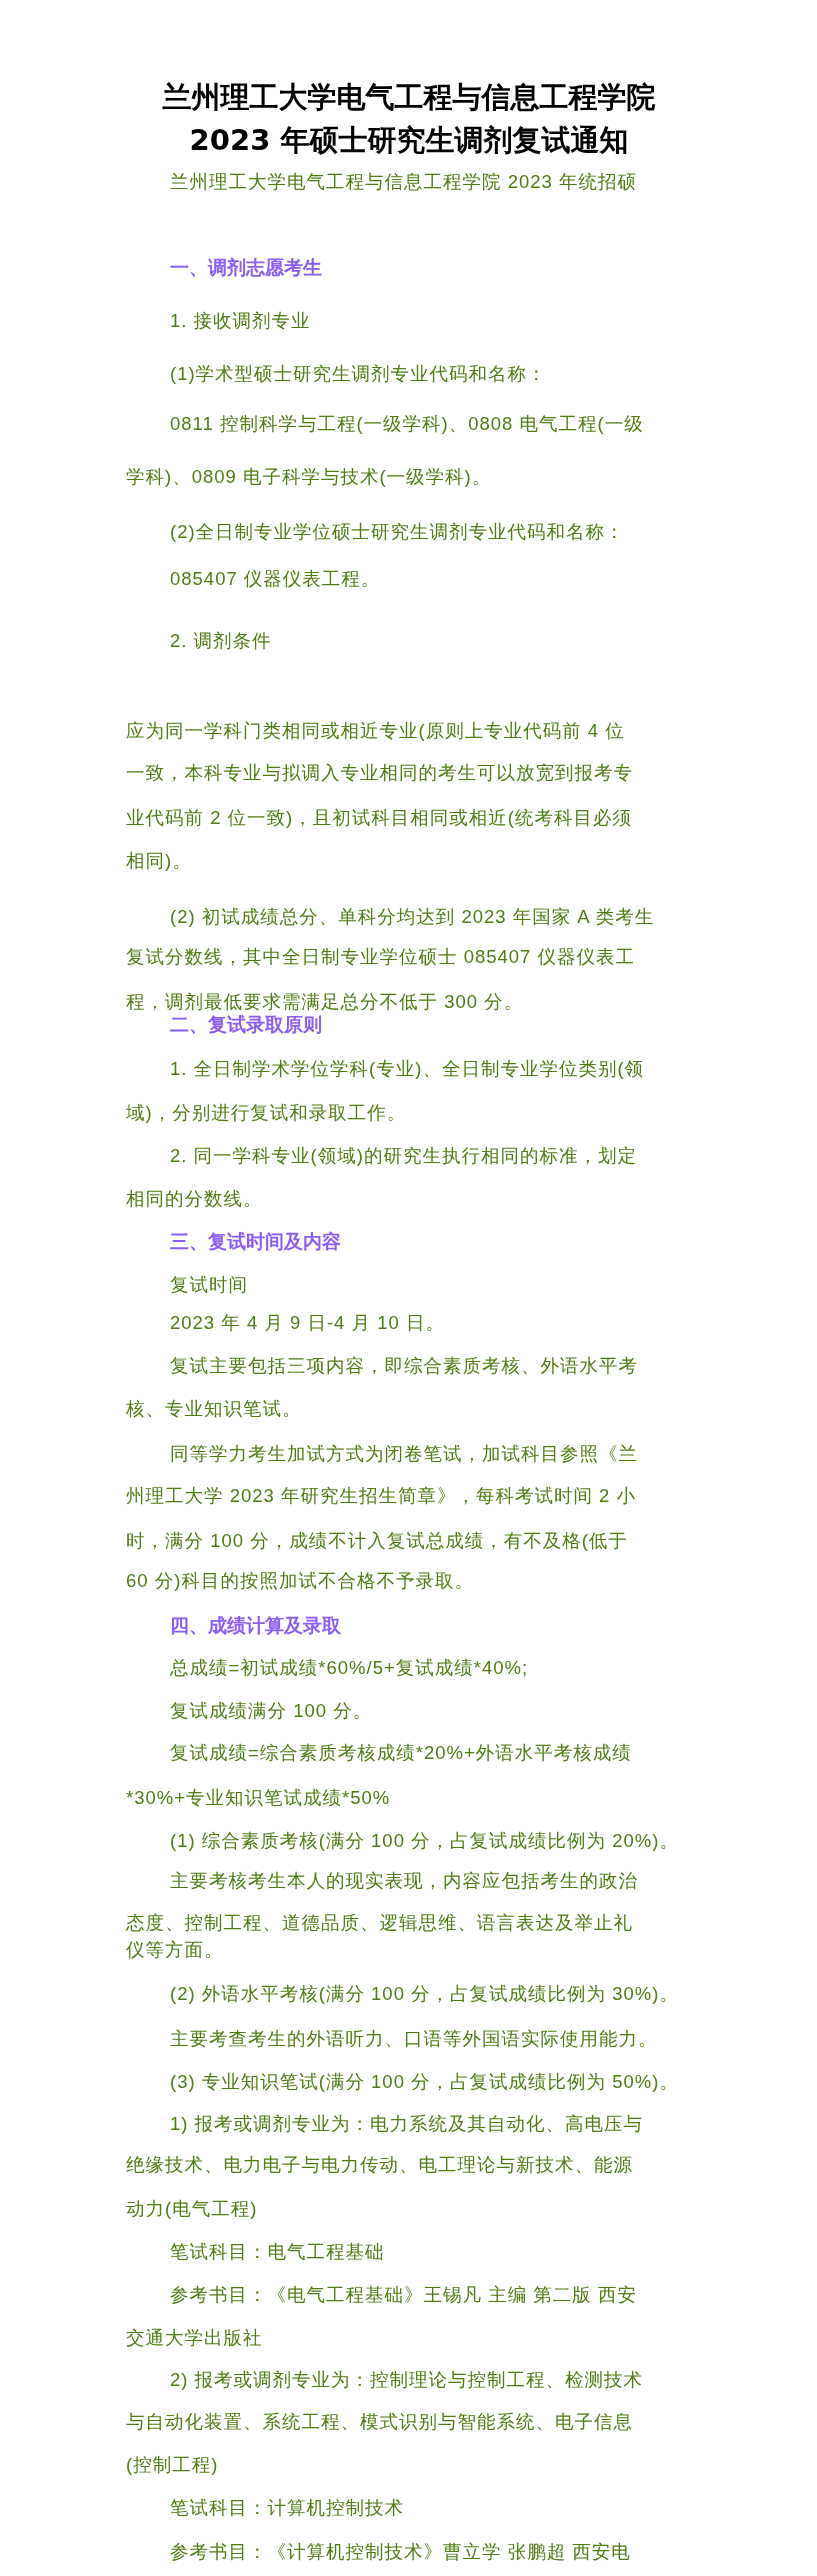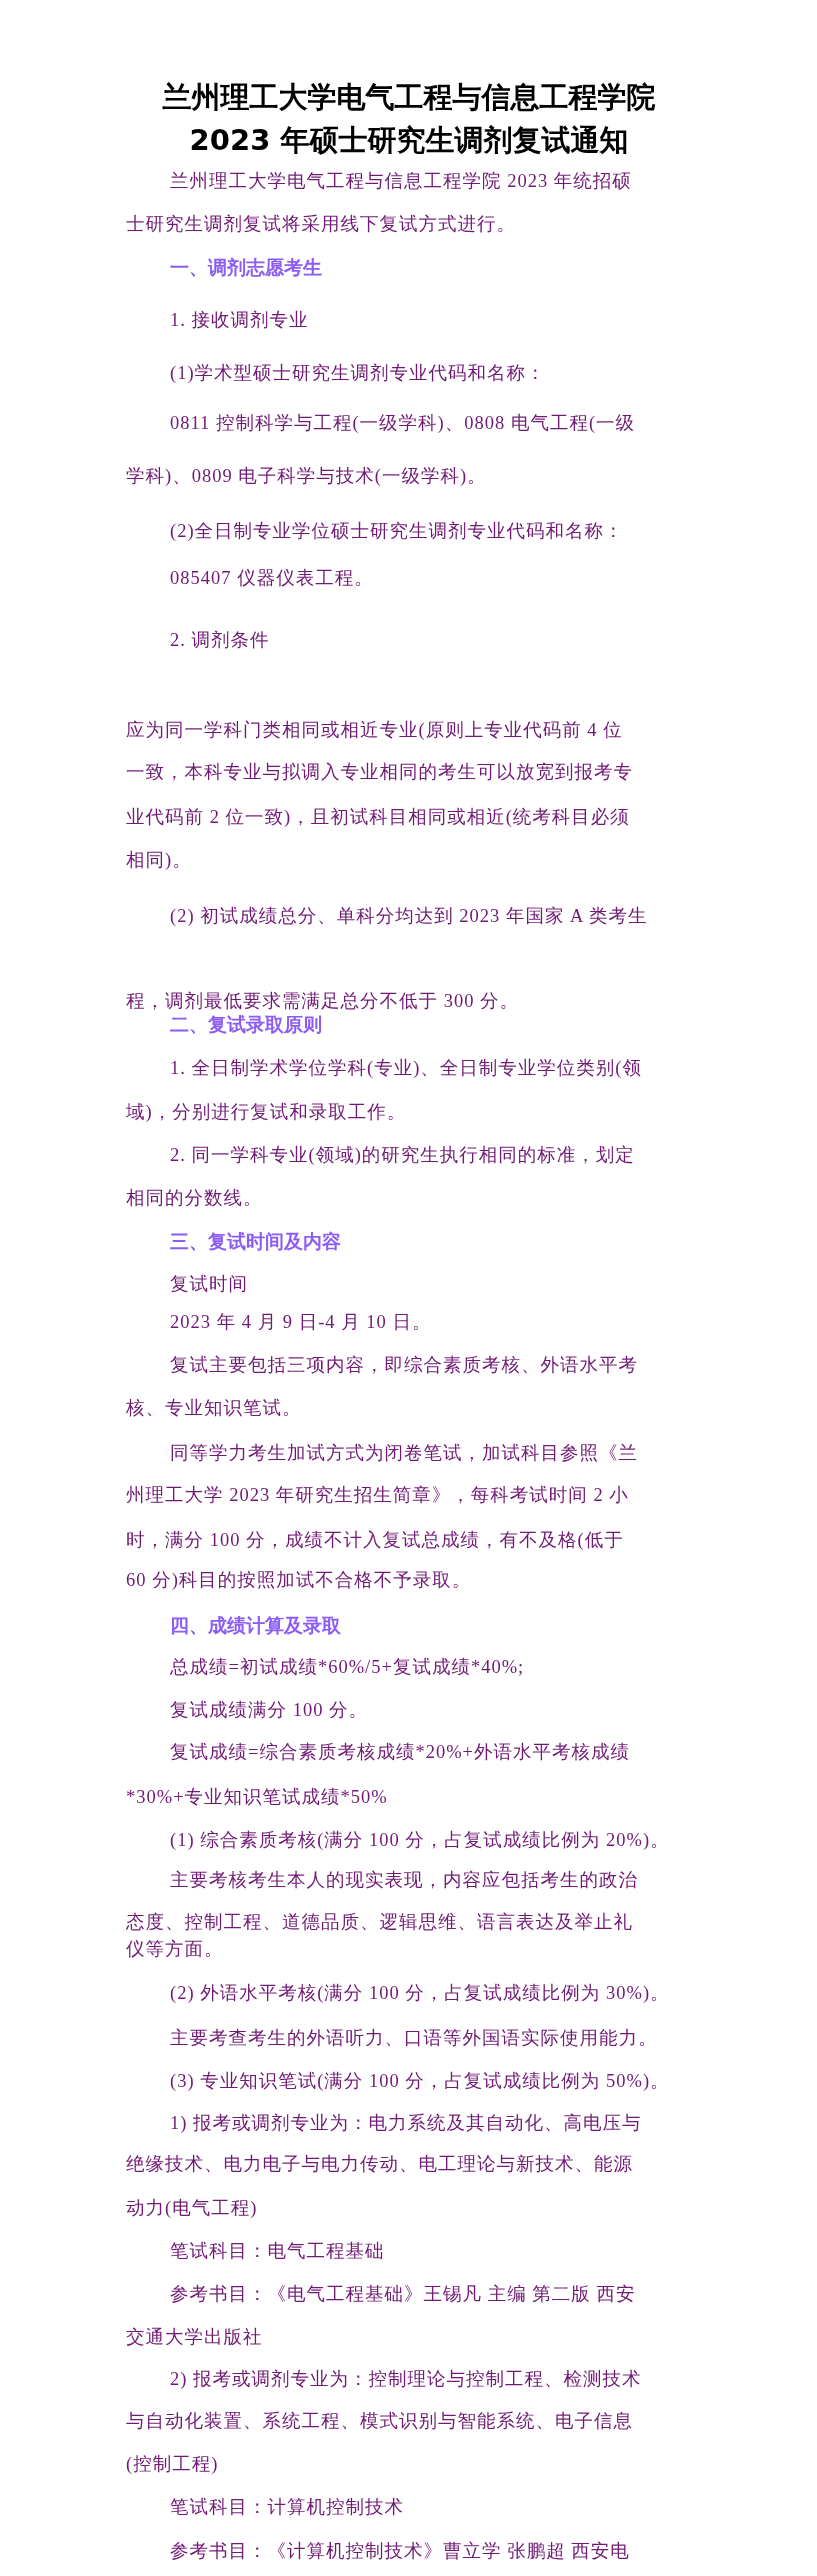--- a/index.html
+++ b/index.html
@@ -1,24 +1,24 @@
 <!DOCTYPE html>
 <html style="font-size:8.2px"><head>
 <meta charset="utf-8">
 <style>
   html, body { margin: 0; padding: 0; background: #ffffff; }
   body { width: 818px; height: 3484px; position: relative; overflow: hidden; }
   .doc { position: absolute; left: 0; top: 0; width: 818px; height: 3484px; background: #ffffff; color: #000000; }
   .ln {
     position: absolute;
     white-space: nowrap;
-    font-family: Liberation Serif, serif;
+    font-family: Liberation Sans, sans-serif;
     font-size: 18.5px;
     line-height: 23px;
-    color: #701a75;
+    color: #4d7c0f;
     letter-spacing: 1px;
   }
   .ind { left: 170px; }
   .cont { left: 126px; }
   .title {
     position: absolute; left: 0; width: 818px; text-align: center;
     font-family: "DejaVu Sans", "Liberation Sans", sans-serif;
     font-weight: bold; font-size: 29px; line-height: 33px; color: #000;
     white-space: nowrap;
   }
@@ -30,35 +30,35 @@
 </style>
 </head>
 <body>
 
 <div class="doc">
 
   <div class="title" style="top:81px">兰州理工大学电气工程与信息工程学院</div>
   <div class="title" style="top:124px">2023 年硕士研究生调剂复试通知</div>
 
   <div class="ln ind" style="top:170px">兰州理工大学电气工程与信息工程学院 2023 年统招硕</div>
-  <div class="ln cont" style="top:213px">士研究生调剂复试将采用线下复试方式进行。</div>
 
   <div class="h" style="top:256px">一、调剂志愿考生</div>
   <div class="ln ind" style="top:309px">1. 接收调剂专业</div>
   <div class="ln ind" style="top:362px">(1)学术型硕士研究生调剂专业代码和名称：</div>
   <div class="ln ind" style="top:412px">0811 控制科学与工程(一级学科)、0808 电气工程(一级</div>
   <div class="ln cont" style="top:465px">学科)、0809  电子科学与技术(一级学科)。</div>
   <div class="ln ind" style="top:520px">(2)全日制专业学位硕士研究生调剂专业代码和名称：</div>
   <div class="ln ind" style="top:567px">085407  仪器仪表工程。</div>
   <div class="ln ind" style="top:629px">2. 调剂条件</div>
   <div class="ln cont" style="top:719px">应为同一学科门类相同或相近专业(原则上专业代码前 4 位</div>
   <div class="ln cont" style="top:761px">一致，本科专业与拟调入专业相同的考生可以放宽到报考专</div>
   <div class="ln cont" style="top:806px">业代码前 2 位一致)，且初试科目相同或相近(统考科目必须</div>
   <div class="ln cont" style="top:849px">相同)。</div>
   <div class="ln ind" style="top:905px">(2)  初试成绩总分、单科分均达到 2023 年国家 A 类考生</div>
+  <div class="ln cont" style="top:945px">复试分数线，其中全日制专业学位硕士 085407 仪器仪表工</div>
   <div class="ln cont" style="top:990px">程，调剂最低要求需满足总分不低于 300 分。</div>
 
   <div class="h" style="top:1013px">二、复试录取原则</div>
   <div class="ln ind" style="top:1057px">1. 全日制学术学位学科(专业)、全日制专业学位类别(领</div>
   <div class="ln cont" style="top:1101px">域)，分别进行复试和录取工作。</div>
   <div class="ln ind" style="top:1144px">2. 同一学科专业(领域)的研究生执行相同的标准，划定</div>
   <div class="ln cont" style="top:1187px">相同的分数线。</div>
 
   <div class="h" style="top:1230px">三、复试时间及内容</div>
   <div class="ln ind" style="top:1273px">复试时间</div>

